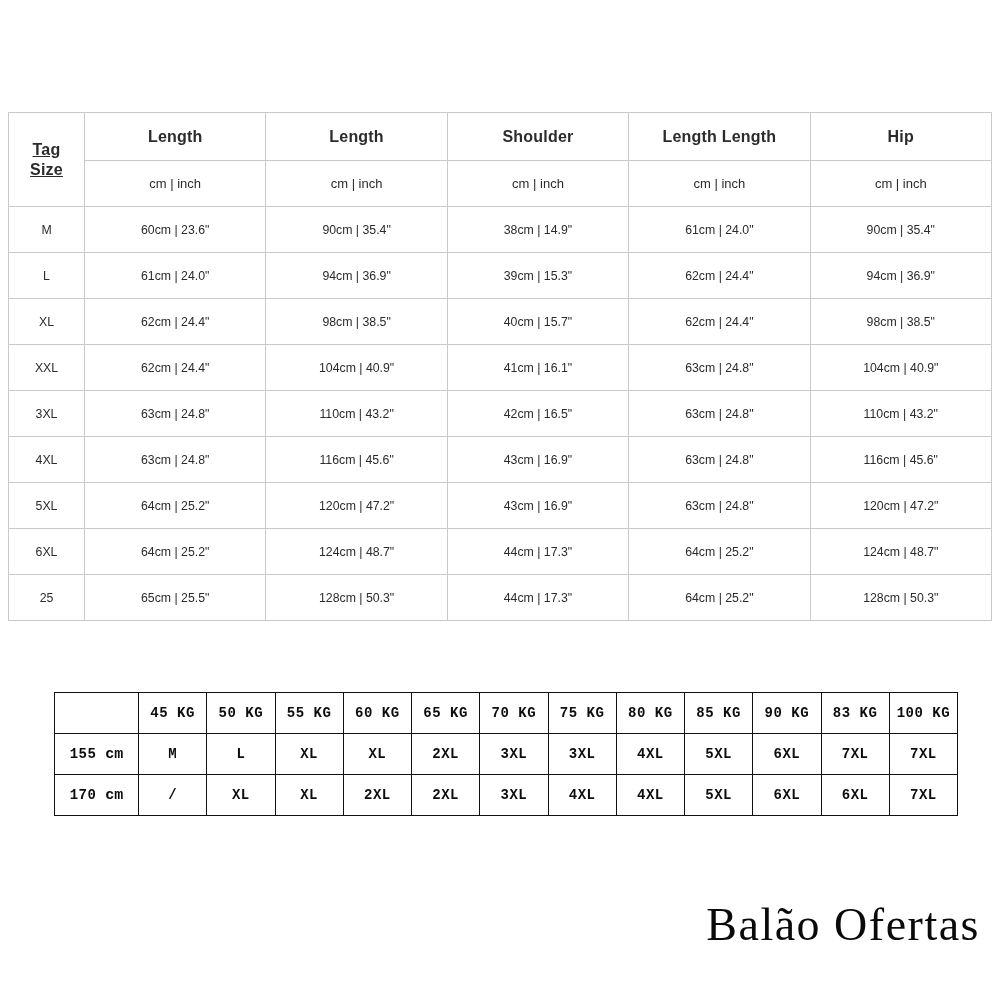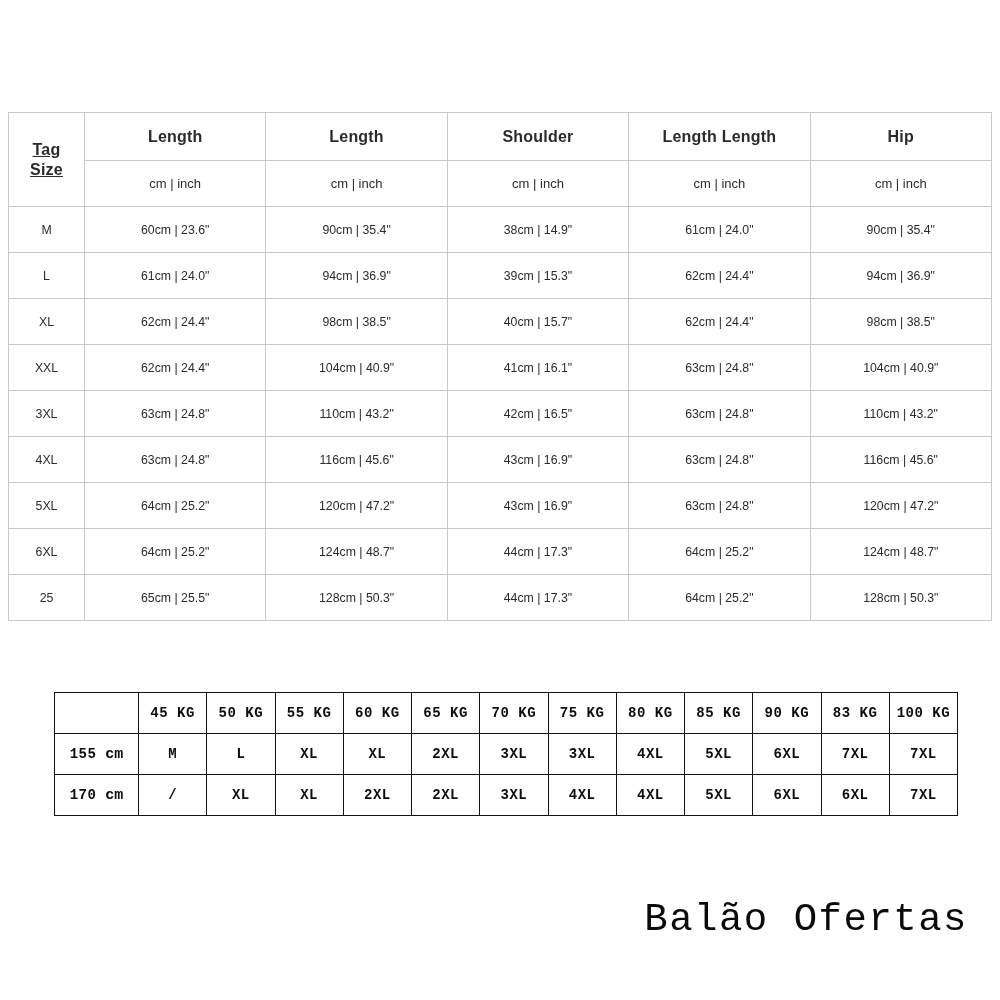--- a/index.html
+++ b/index.html
@@ -96,24 +96,24 @@
     letter-spacing: 0;
   }
   .wh-rowhead .cm {
     font-size: 15px;
     letter-spacing: 0;
   }
 
   
   .brand {
     position: absolute;
-    right: 32px;
+    right: 20px;
     top: 898px;
-    font-family: Liberation Mono, monospace;
-    font-size: 39px;
+    font-family: Liberation Serif, serif;
+    font-size: 46px;
     letter-spacing: 1.5px;
     color: #0a0a0a;
     white-space: nowrap;
   }
 </style>
 </head>
 <body>
 
 <div class="size-table-wrap">
   <table class="size-table">

